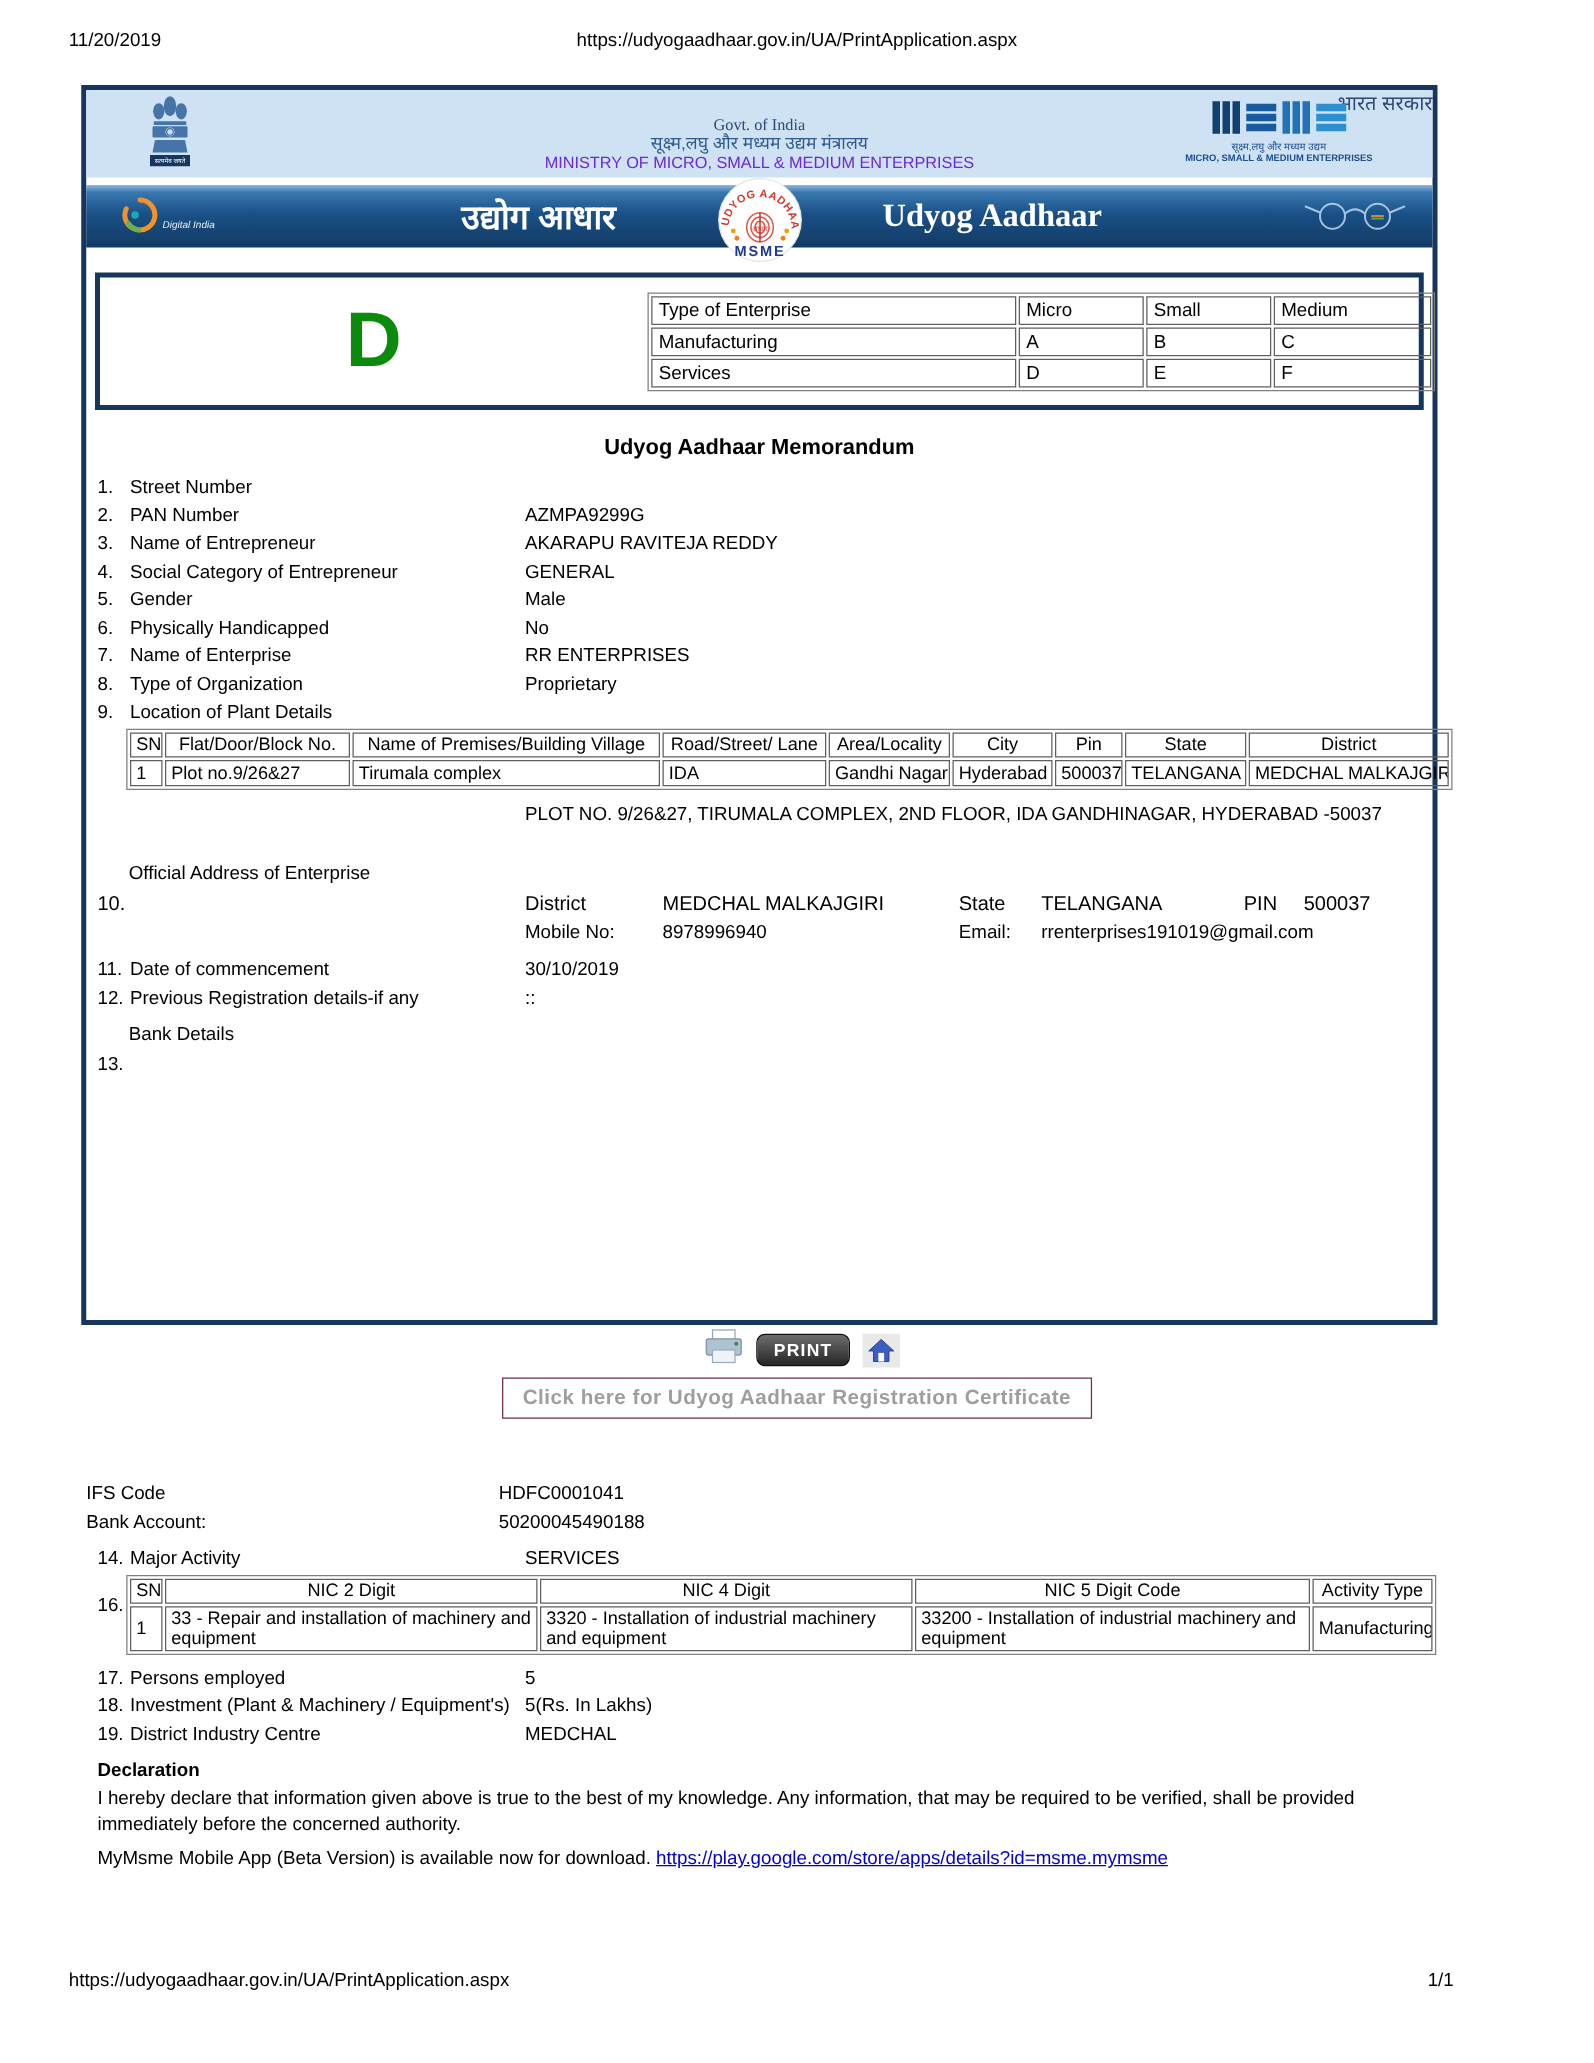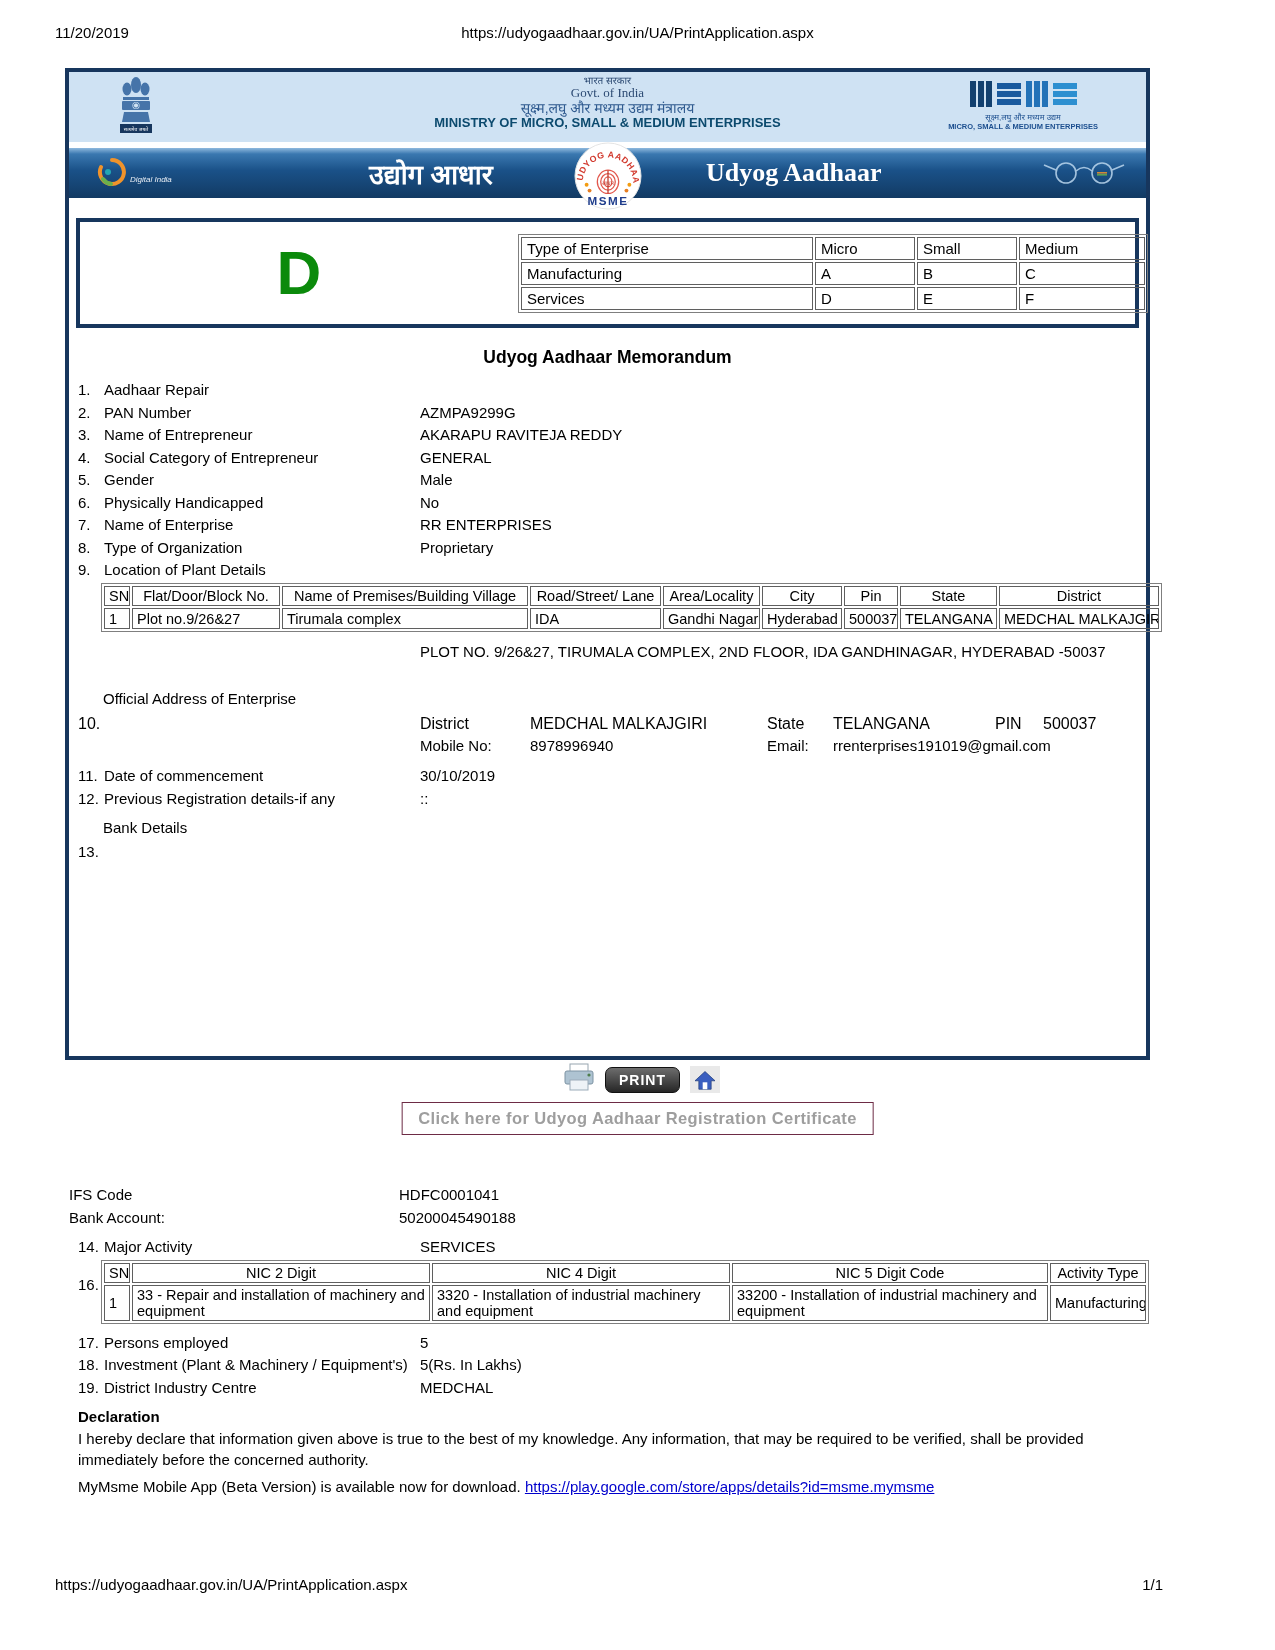--- a/index.html
+++ b/index.html
@@ -14,24 +14,24 @@
   .print-foot-page { position:absolute; right:112px; top:1576px; font-size:15px; }
 
   
   .doc { position:absolute; left:65px; top:68px; width:1085px; height:992px;
          border:4px solid #17365d; background:#fff; }
 
   
   .gov-banner { position:relative; height:70px; background:#cfe2f3; }
   .emblem { position:absolute; left:46px; top:4px; }
   .gov-center { position:absolute; left:0; right:0; top:3px; text-align:center; line-height:1.12; }
-  .gov-hi1 { font-size:10px; color:#2c4a73; }
+  .gov-hi1 { font-size:16px; color:#2c4a73;text-align:right; }
   .gov-en1 { font-size:13px; color:#2c4a73; font-family:"Liberation Serif", serif; }
   .gov-hi2 { font-size:14px; color:#2f5a8f; }
-  .gov-en2 { font-size:13px; color:#0c4a6e; font-weight:bold; }
+  .gov-en2 { font-size:13px; color:#6d28d9; font-weight:normal; }
   .msme-block { position:absolute; right:48px; top:8px; text-align:center; }
   .msme-bars { display:flex; align-items:center; gap:5px; justify-content:center; height:28px; }
   .vbars { display:flex; gap:2px; align-items:flex-end; }
   .vbars i { display:block; width:6px; height:26px; }
   .hbars { display:flex; flex-direction:column; gap:2px; }
   .hbars i { display:block; width:24px; height:6px; }
   .g1 i { background:#12406f; } .g2 i { background:#1a5a9e; }
   .g3 i { background:#2272b8; } .g4 i { background:#2d8fd0; }
   .msme-hi { font-size:8px; color:#1d4f8f; margin-top:3px; }
   .msme-en { font-size:7.5px; color:#1d4f8f; font-weight:bold; }
@@ -259,21 +259,21 @@
           <td>F</td>
         </tr>
       </tbody>
         </table>
     </div>
 
     <div class="memo-title">Udyog Aadhaar Memorandum</div>
 
     <div class="frow" style="margin-top:14px">
       <span class="fnum">1.</span>
-      <span class="flabel">Aadhaar Repair</span>
+      <span class="flabel">Street Number</span>
       <span class="fvalue"></span>
     </div>
     <div class="frow">
       <span class="fnum">2.</span>
       <span class="flabel">PAN Number</span>
       <span class="fvalue">AZMPA9299G</span>
     </div>
     <div class="frow">
       <span class="fnum">3.</span>
       <span class="flabel">Name of Entrepreneur</span>

